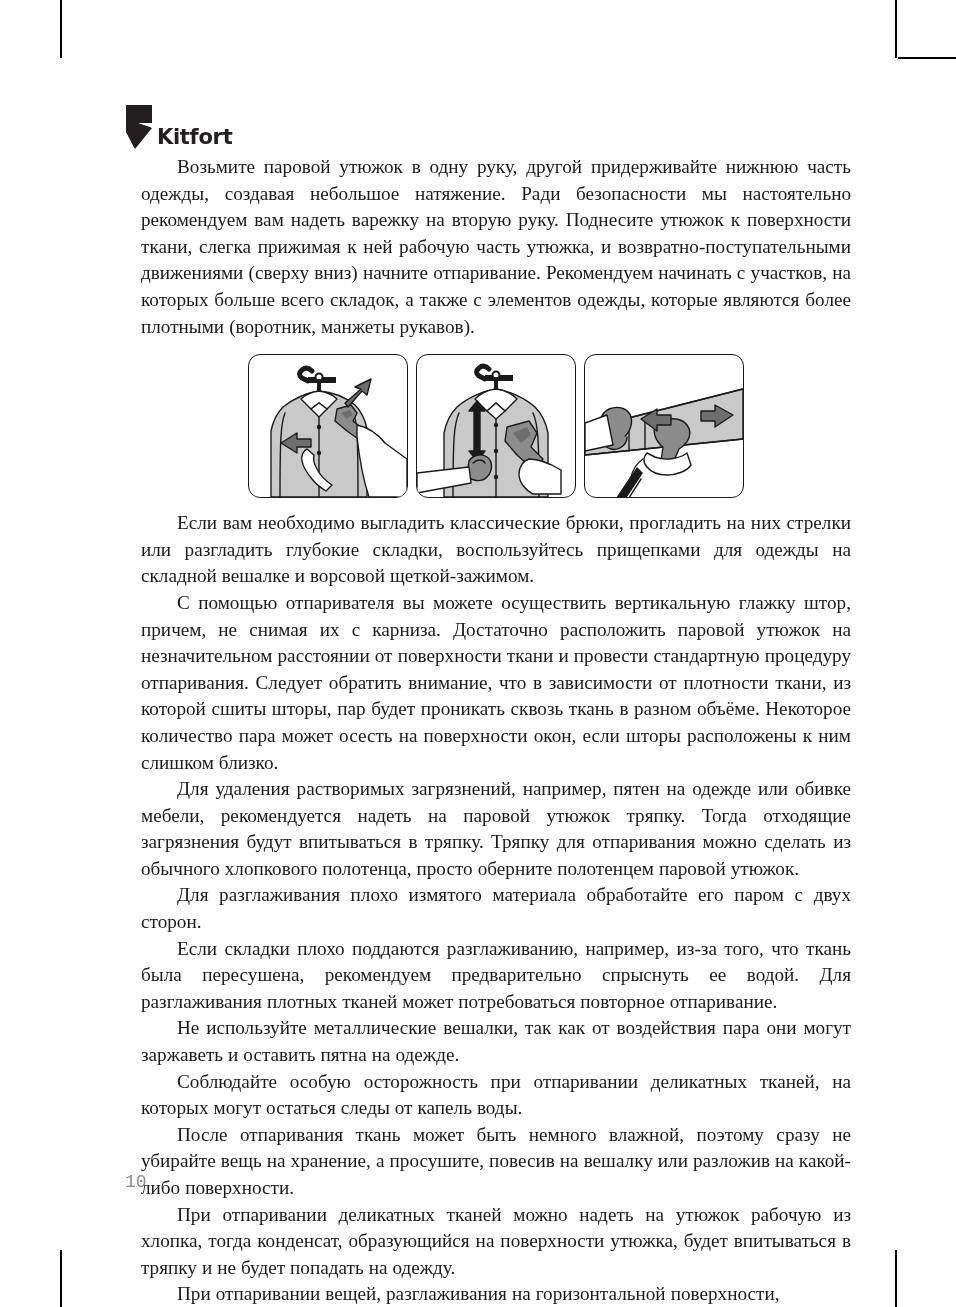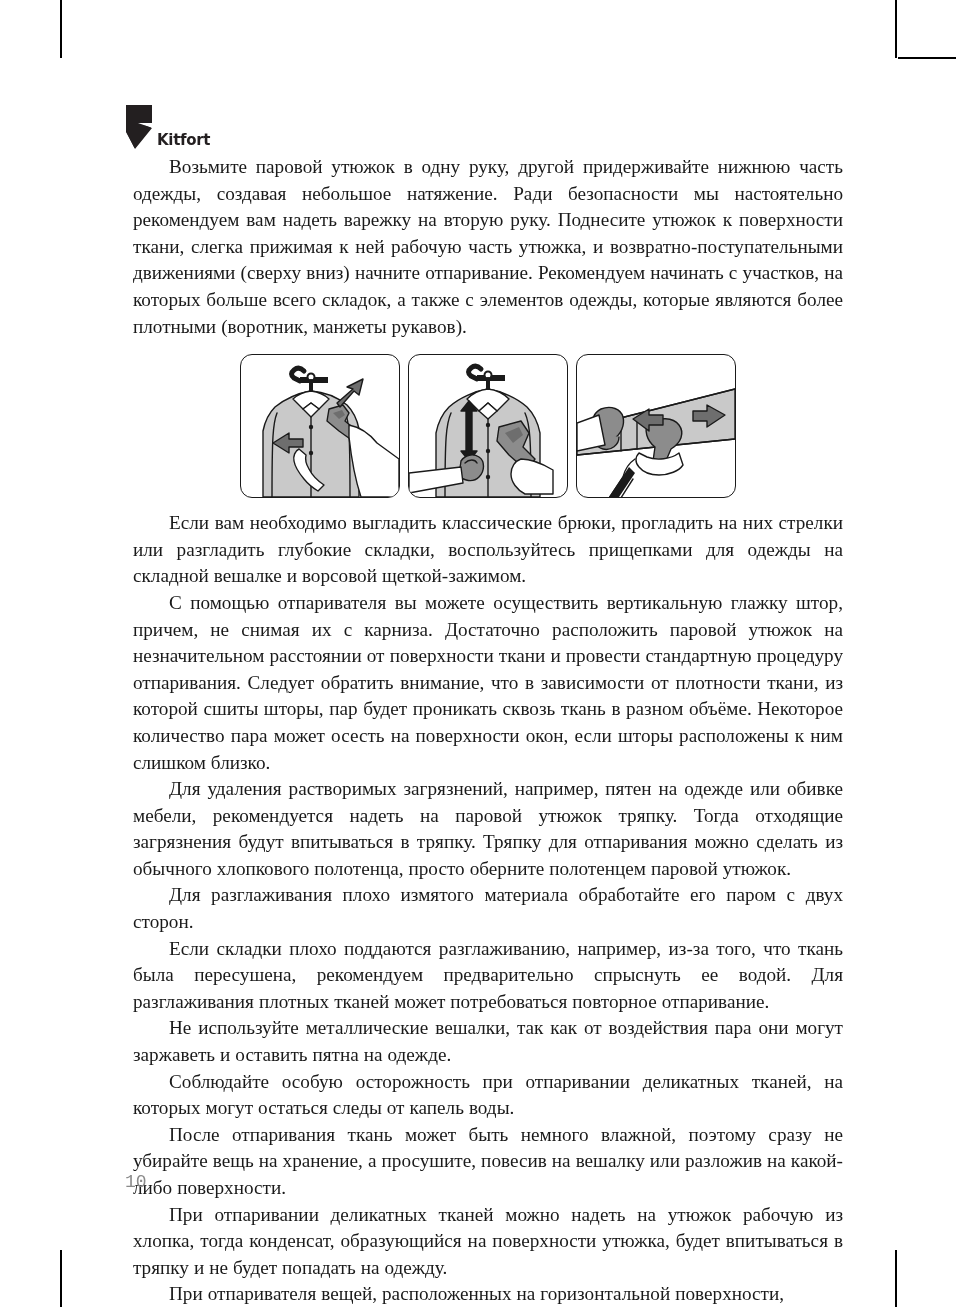--- a/index.html
+++ b/index.html
@@ -53,31 +53,31 @@
   }
   .logo-mark {
     width: 28px;
     height: 46px;
     position: relative;
   }
   .logo-mark svg { display: block; }
   .logo-text {
     font-family: "DejaVu Sans", "Liberation Sans", sans-serif;
     font-weight: bold;
-    font-size: 15px;
+    font-size: 21px;
     letter-spacing: -0.3px;
     color: #231f20;
     line-height: 1;
     padding-bottom: 2px;
   }
 
   
   .body-text {
     position: absolute;
-    left: 8px;
+    left: 16px;
     top: 154px;
     width: 710px;
   }
   p.para {
     margin: 0;
     text-indent: 36px;
     text-align: justify;
     font-size: 19.2px;
     line-height: 26.6px;
     hyphens: manual;
@@ -254,19 +254,19 @@
 
     <p class="para">Если вам необходимо выгладить классические брюки, прогладить на них стрелки или разгладить глубокие складки, воспользуйтесь прищепками для одежды на складной вешалке и ворсовой щеткой-зажимом.</p>
     <p class="para">С помощью отпаривателя вы можете осуществить вертикальную глажку штор, причем, не снимая их с карниза. Достаточно расположить паровой утюжок на незначительном расстоянии от поверхности ткани и провести стандартную процедуру отпаривания. Следует обратить внимание, что в зависимости от плотности ткани, из которой сшиты шторы, пар будет проникать сквозь ткань в разном объёме. Некоторое количество пара может осесть на поверхности окон, если шторы расположены к ним слишком близко.</p>
     <p class="para">Для удаления растворимых загрязнений, например, пятен на одежде или обивке мебели, рекомендуется надеть на паровой утюжок тряпку. Тогда отходящие загрязнения будут впитываться в тряпку. Тряпку для отпаривания можно сделать из обычного хлопкового полотенца, просто оберните полотенцем паровой утюжок.</p>
     <p class="para">Для разглаживания плохо измятого материала обработайте его паром с двух сторон.</p>
     <p class="para">Если складки плохо поддаются разглаживанию, например, из-за того, что ткань была пересушена, рекомендуем предварительно спрыснуть ее водой. Для разглаживания плотных тканей может потребоваться повторное отпаривание.</p>
     <p class="para">Не используйте металлические вешалки, так как от воздействия пара они могут заржаветь и оставить пятна на одежде.</p>
     <p class="para">Соблюдайте особую осторожность при отпаривании деликатных тканей, на которых могут остаться следы от капель воды.</p>
     <p class="para">После отпаривания ткань может быть немного влажной, поэтому сразу не убирайте вещь на хранение, а просушите, повесив на вешалку или разложив на какой-либо поверхности.</p>
     <p class="para">При отпаривании деликатных тканей можно надеть на утюжок рабочую из хлопка, тогда конденсат, образующийся на поверхности утюжка, будет впитываться в тряпку и не будет попадать на одежду.</p>
-    <p class="para">При отпаривателя вещей, расположенных на горизонтальной поверхности,</p>
+    <p class="para">При отпаривании вещей, разглаживания на горизонтальной поверхности,</p>
 
   </div>
 
   <div class="page-number">10</div>
 
 </div>
 
 </body></html>

